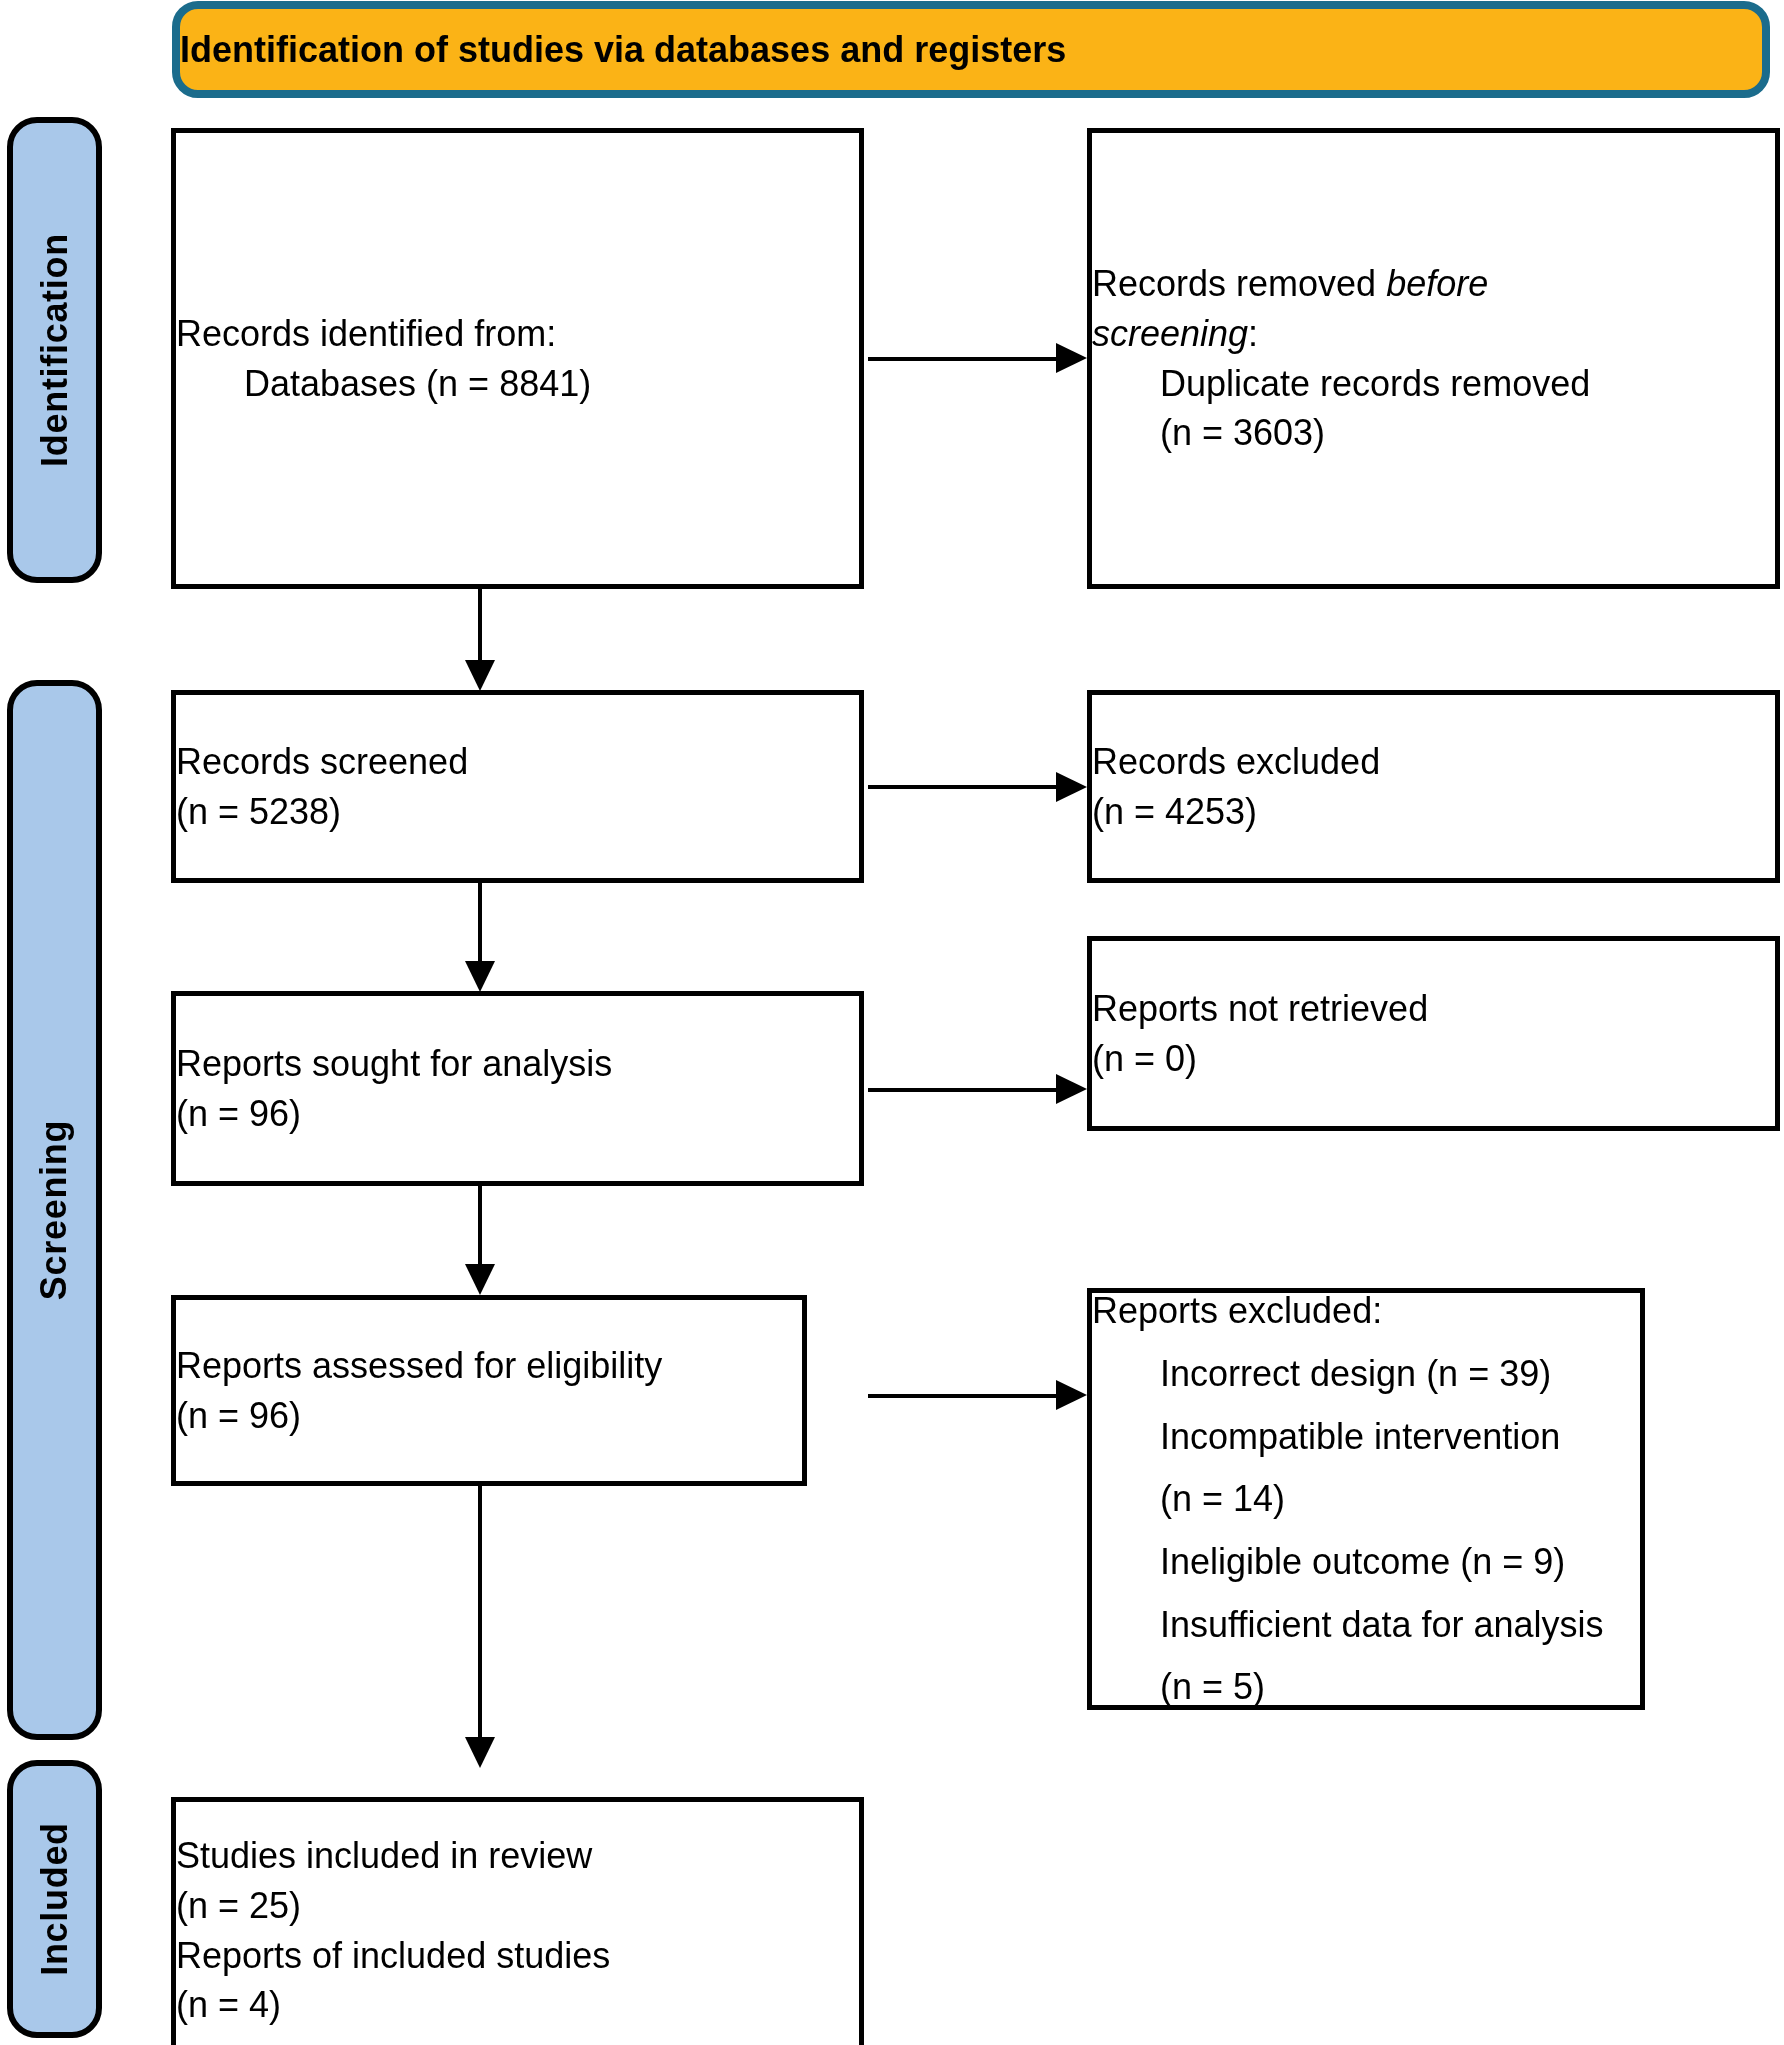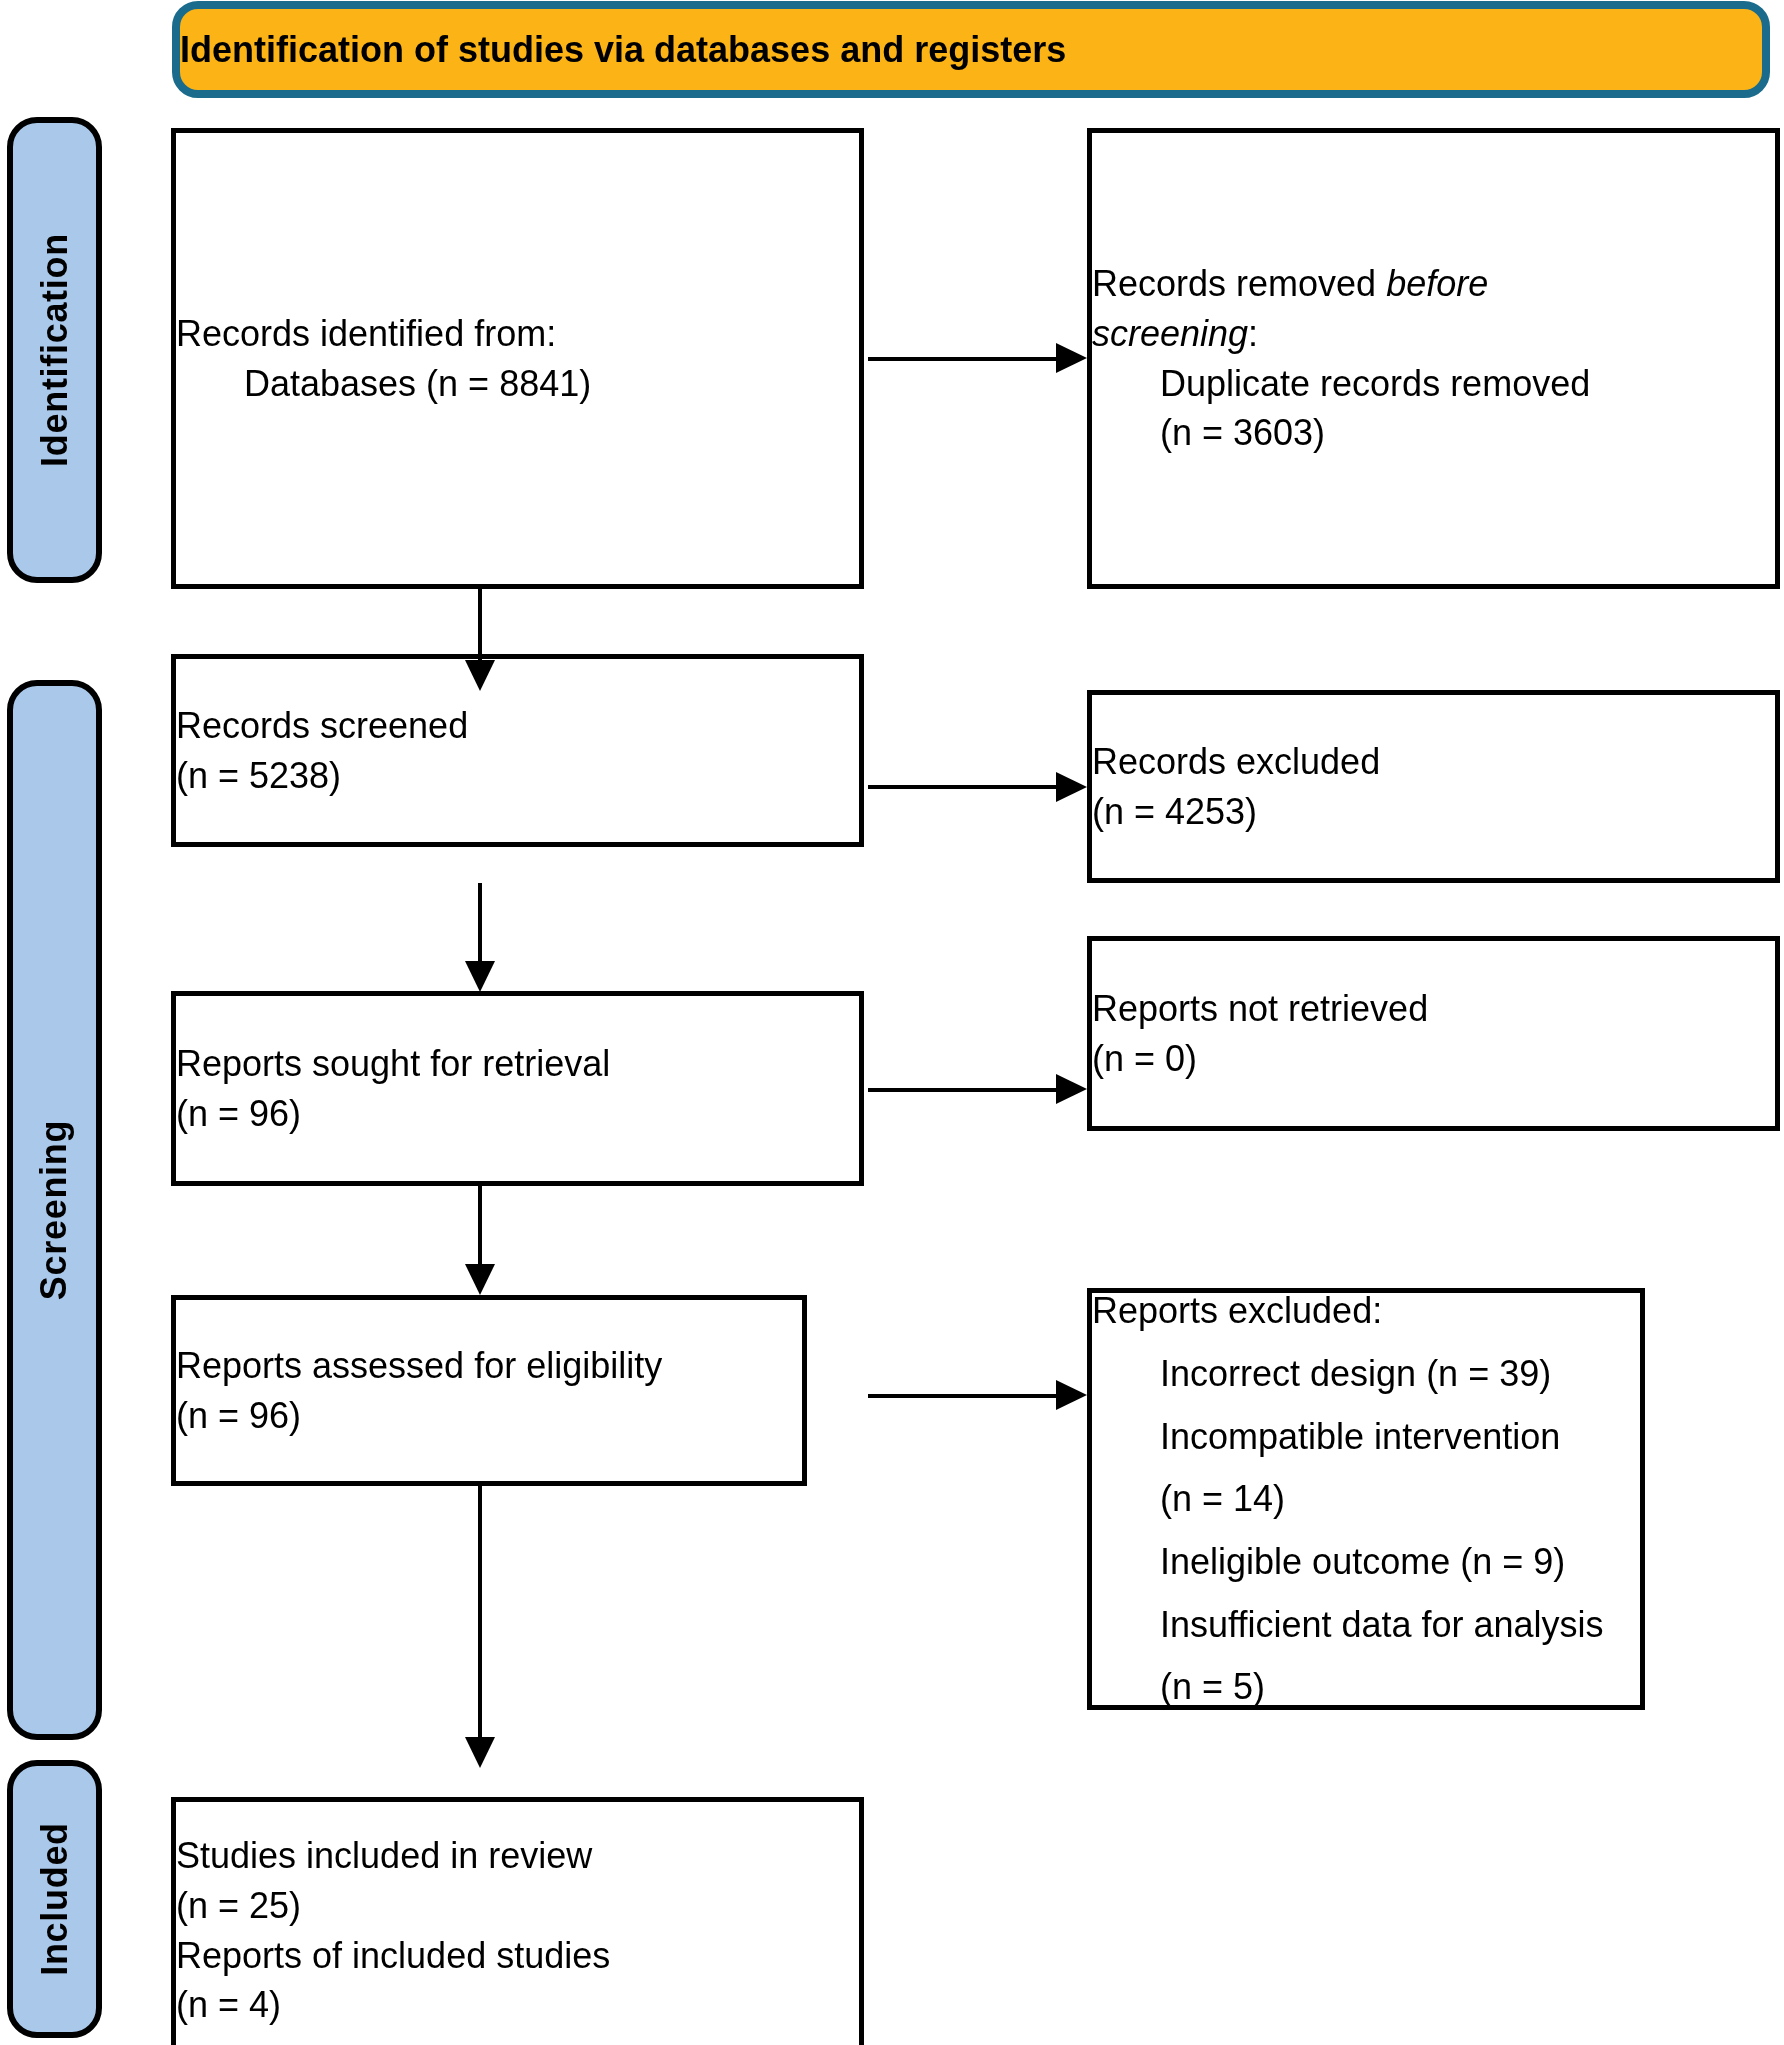--- a/index.html
+++ b/index.html
@@ -53,21 +53,21 @@
     border: 5px solid #000000;
     display: flex; flex-direction: column; justify-content: center;
     font-size: 36px; line-height: 1.38;
     padding-right: 13px;
   }
   .fbox .line { white-space: nowrap; }
   .fbox .line.indent { padding-left: 68px; }
 
   .box-records-identified { left: 171px;  top: 128px;  width: 693px; height: 461px; }
   .box-records-removed    { left: 1087px; top: 128px;  width: 693px; height: 461px; }
-  .box-records-screened   { left: 171px;  top: 654px;  width: 693px; height: 193px; }
+  .box-records-screened   { left: 171px;  top: 690px;  width: 693px; height: 193px; }
   .box-records-excluded   { left: 1087px; top: 690px;  width: 693px; height: 193px; }
   .box-reports-sought     { left: 171px;  top: 991px; width: 693px; height: 195px; }
   .box-reports-not-retrieved { left: 1087px; top: 936px; width: 693px; height: 195px; }
   .box-reports-assessed   { left: 171px;  top: 1295px; width: 636px; height: 191px; }
   .box-reports-excluded   { left: 1087px; top: 1288px; width: 558px; height: 422px; gap: 13px; }
   .box-studies-included   { left: 171px;  top: 1767px; width: 693px; height: 267px; margin-top: 30px; }
 
   
   .vline { position: absolute; width: 3.6px; background: #000000; }
   .vhead {
@@ -119,21 +119,21 @@
     <div class="line">Records screened</div>
     <div class="line">(n = 5238)</div>
   </div>
 
   <div class="fbox box-records-excluded">
     <div class="line">Records excluded</div>
     <div class="line">(n = 4253)</div>
   </div>
 
   <div class="fbox box-reports-sought">
-    <div class="line">Reports sought for retrieval</div>
+    <div class="line">Reports sought for analysis</div>
     <div class="line">(n = 96)</div>
   </div>
 
   <div class="fbox box-reports-not-retrieved">
     <div class="line">Reports not retrieved</div>
     <div class="line">(n = 0)</div>
   </div>
 
   <div class="fbox box-reports-assessed">
     <div class="line">Reports assessed for eligibility</div>

